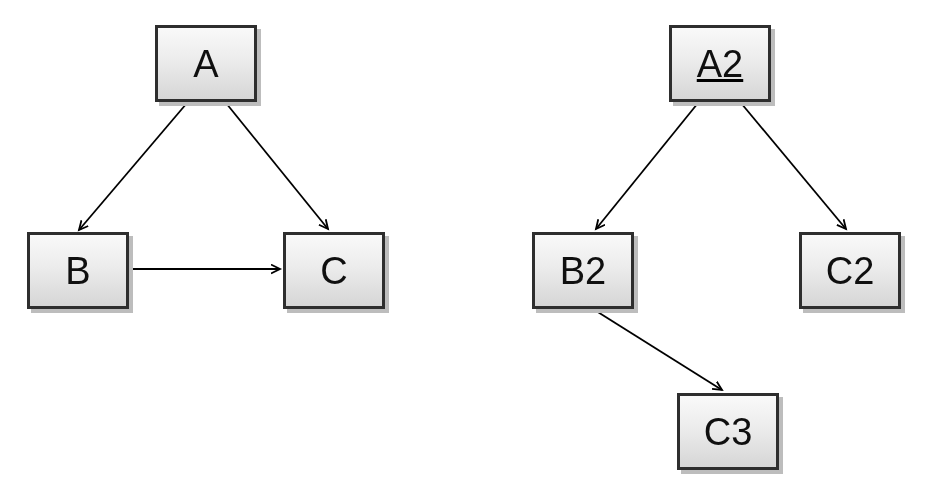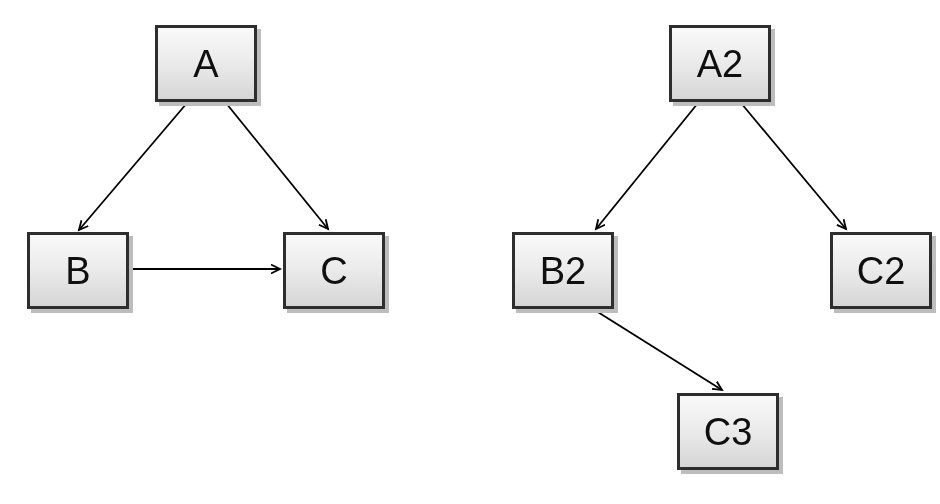--- a/index.html
+++ b/index.html
@@ -35,23 +35,23 @@
   }
   .node-label {
     font-size: 38px;
     color: #0f0f0f;
     line-height: 1;
     user-select: none;
   }
   .node-a  { left: 155px; top: 25px;  }
   .node-b  { left: 27px;  top: 232px; }
   .node-c  { left: 283px; top: 232px; }
-  .node-a2 { left: 669px; top: 25px;  }
-  .node-b2 { left: 512px; top: 232px; }
-  .node-c2 { left: 830px; top: 232px; align-items: center; }
+  .node-a2 { left: 669px; top: 25px; text-decoration: underline;  }
+  .node-b2 { left: 532px; top: 232px; }
+  .node-c2 { left: 799px; top: 232px; align-items: center; }
   .node-c3 { left: 677px; top: 393px; align-items: center; }
   .edge-line {
     stroke: #000000;
     stroke-width: 1.8;
     fill: none;
   }
 </style>
 </head>
 <body>
 

